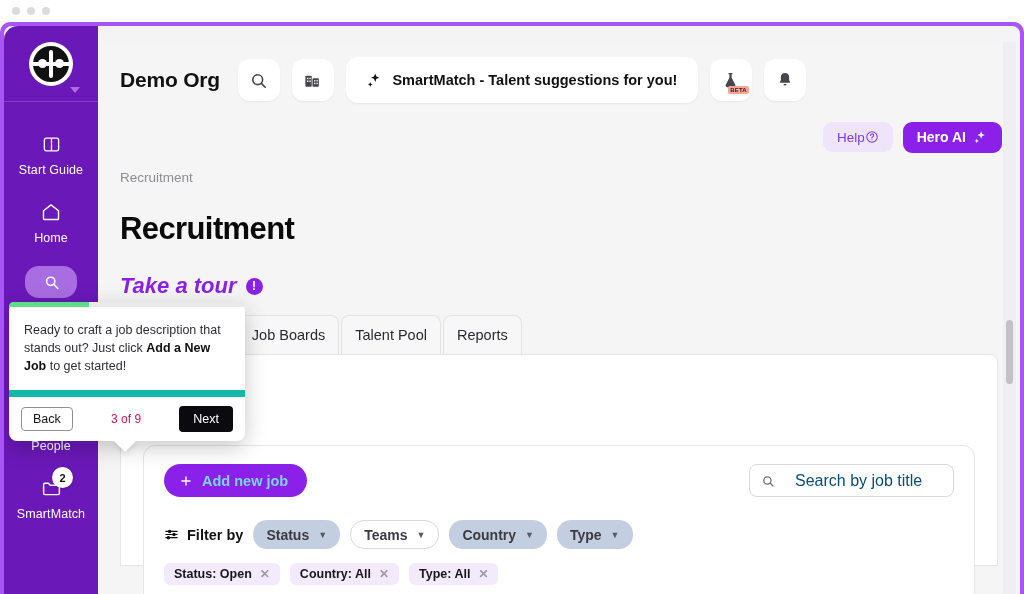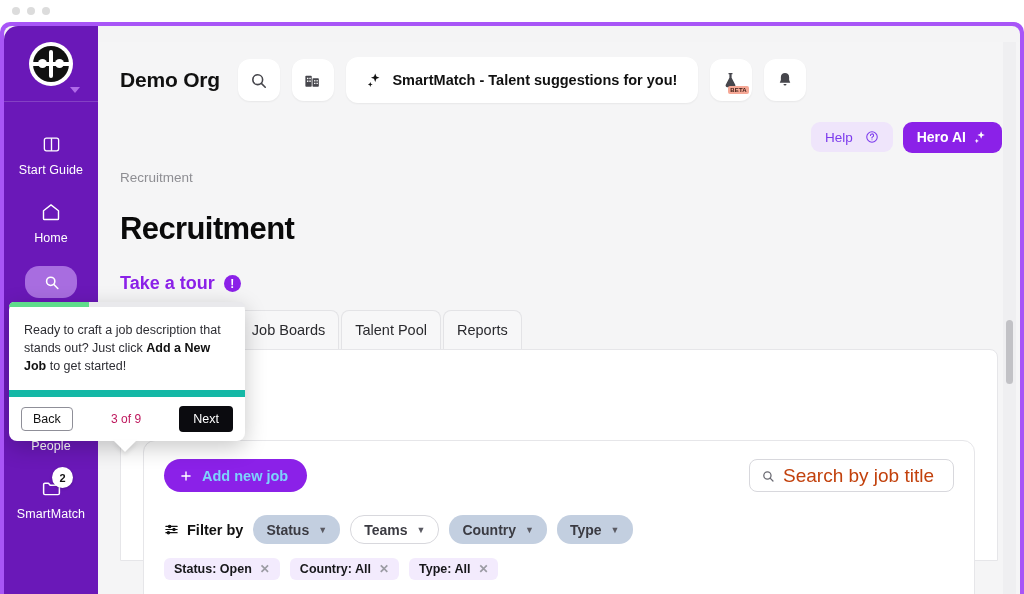--- a/index.html
+++ b/index.html
@@ -127,33 +127,33 @@
   .avatar{
     width:32px;height:32px;border-radius:50%; border:1.5px solid #8b2fd6;
     display:flex;align-items:center;justify-content:center;
     font-size:12.5px;font-weight:700;color:#4a148c;
   }
 
   
   .helprow{ display:flex; justify-content:flex-end; gap:10px; padding:0 18px 0 0; height:38px; align-items:center;}
   .help-btn{
     background:#efe5fb; color:#7c3aed; border-radius:9px; height:30px; padding:0 14px;
-    display:flex;align-items:center;gap:12px;font-size:13.5px;font-weight:500;cursor:pointer;
+    display:flex;align-items:center;gap:0;font-size:13.5px;font-weight:500;cursor:pointer;
   }
   .hero-btn{
     background:#8b21e8; color:#fff; border-radius:9px; height:31px; padding:0 14px;
     display:flex;align-items:center;gap:7px;font-size:14px;font-weight:700;cursor:pointer;
   }
 
   
   .page-head{ padding:14px 0 0 22px; }
   .breadcrumb{ font-size:13.5px; color:#8e8e93; }
   .page-title{ font-size:31px; font-weight:700; color:#0a0a0a; margin-top:26px; letter-spacing:-.6px;}
   .tour{ display:flex; align-items:center; gap:9px; margin-top:26px; cursor:pointer;}
-  .tour-label{ font-size:18px; font-weight:700; color:#8b21e8; }
+  .tour-label{ font-size:22px; font-weight:700; color:#8b21e8;font-style:italic; }
   .tour-i{
     width:17px;height:17px;border-radius:50%;background:#8b21e8;color:#fff;
     font-size:12px;font-weight:700;display:flex;align-items:center;justify-content:center;
   }
 
   
   .tabs{ display:flex; margin-top:16px; padding-left:22px; align-items:flex-end; }
   .tab{
     background:#f7f7f8; border:1px solid #e3e3e6; border-bottom:none;
     border-radius:8px 8px 0 0; height:39px; padding:0 13px;
@@ -174,21 +174,21 @@
   .card-top{ display:flex; align-items:flex-start; justify-content:space-between; }
   .addjob{
     background:#8b21e8; color:#7dd3fc; border:none; border-radius:20px;
     height:33px; padding:0 19px 0 15px; display:flex;align-items:center;gap:9px;
     font-size:14.5px;font-weight:700;cursor:pointer;
   }
   .searchbox{
     width:205px;height:33px;border:1px solid #d8d8dd;border-radius:8px;
     display:flex;align-items:center;gap:8px;padding:0 11px;cursor:text;background:#fff;
   }
-  .searchbox .ph{ font-size:19px;color:#c2410c; }
+  .searchbox .ph{ font-size:16px;color:#0c4a6e;margin-left:12px; }
 
   .filterrow{ display:flex; align-items:center; gap:10px; margin-top:23px; }
   .filter-label{ display:flex;align-items:center;gap:8px;font-size:14.5px;font-weight:700;color:#111; }
   .fchip{
     height:29px;padding:0 13px;border-radius:14px;display:flex;align-items:center;gap:9px;
     font-size:14px;font-weight:700;color:#3b3b42;cursor:pointer;background:#c3cfe0;
   }
   .fchip.light{ background:#fff;border:1px solid #d8d8dd; }
   .caret{ font-size:9px; color:#5a5a62; }
 

